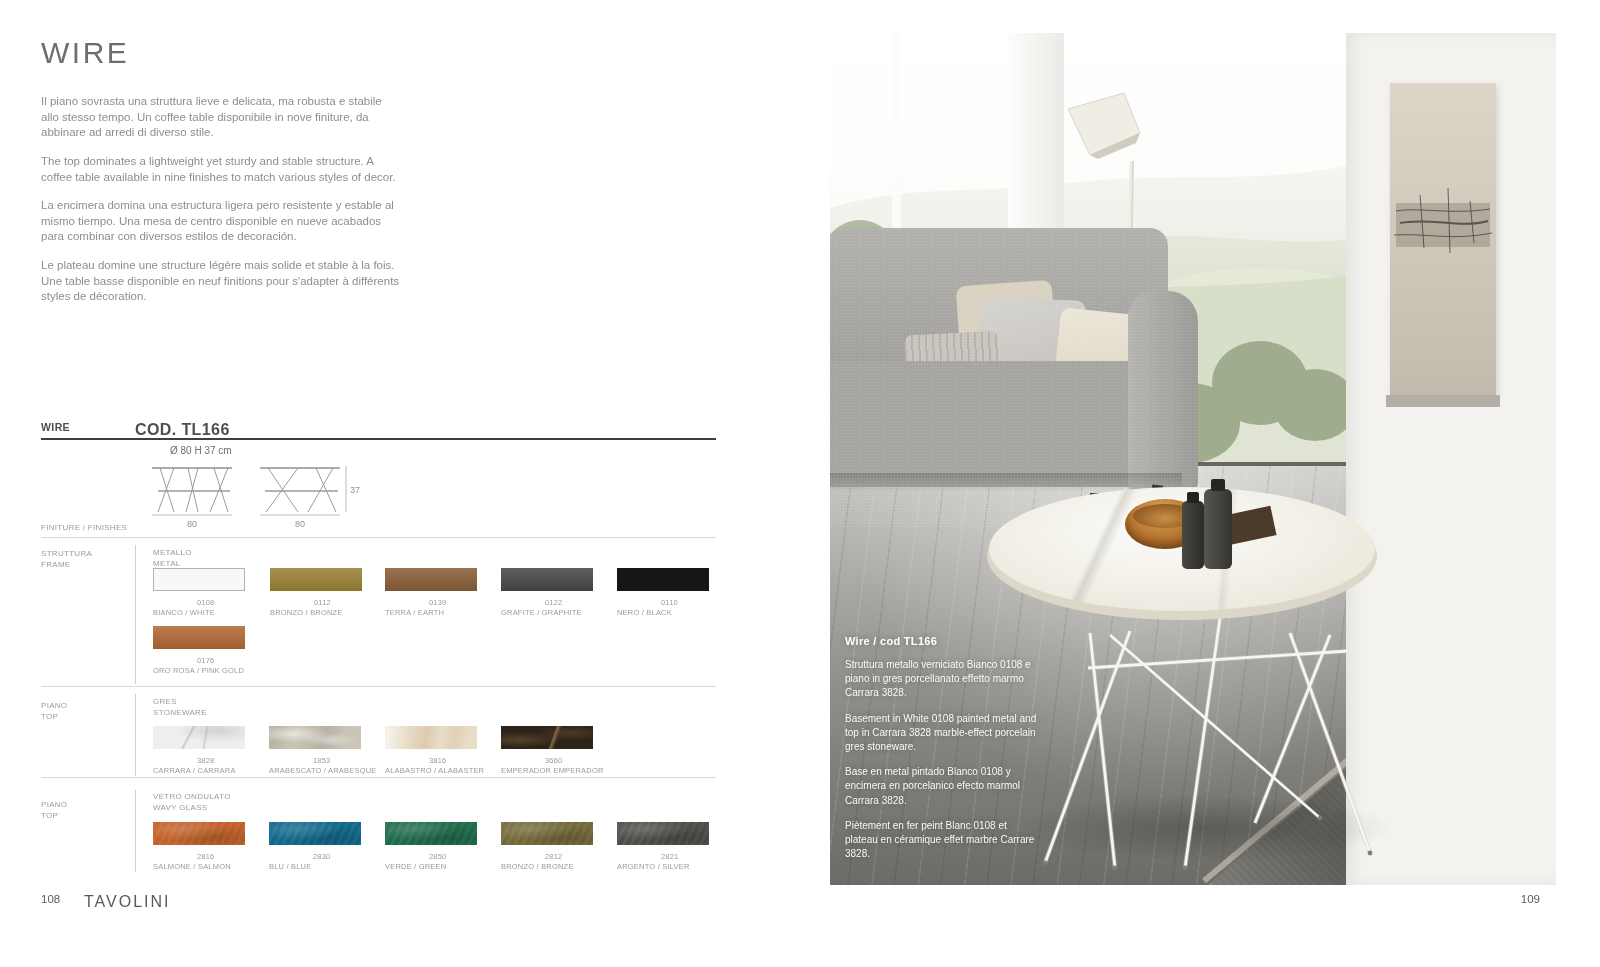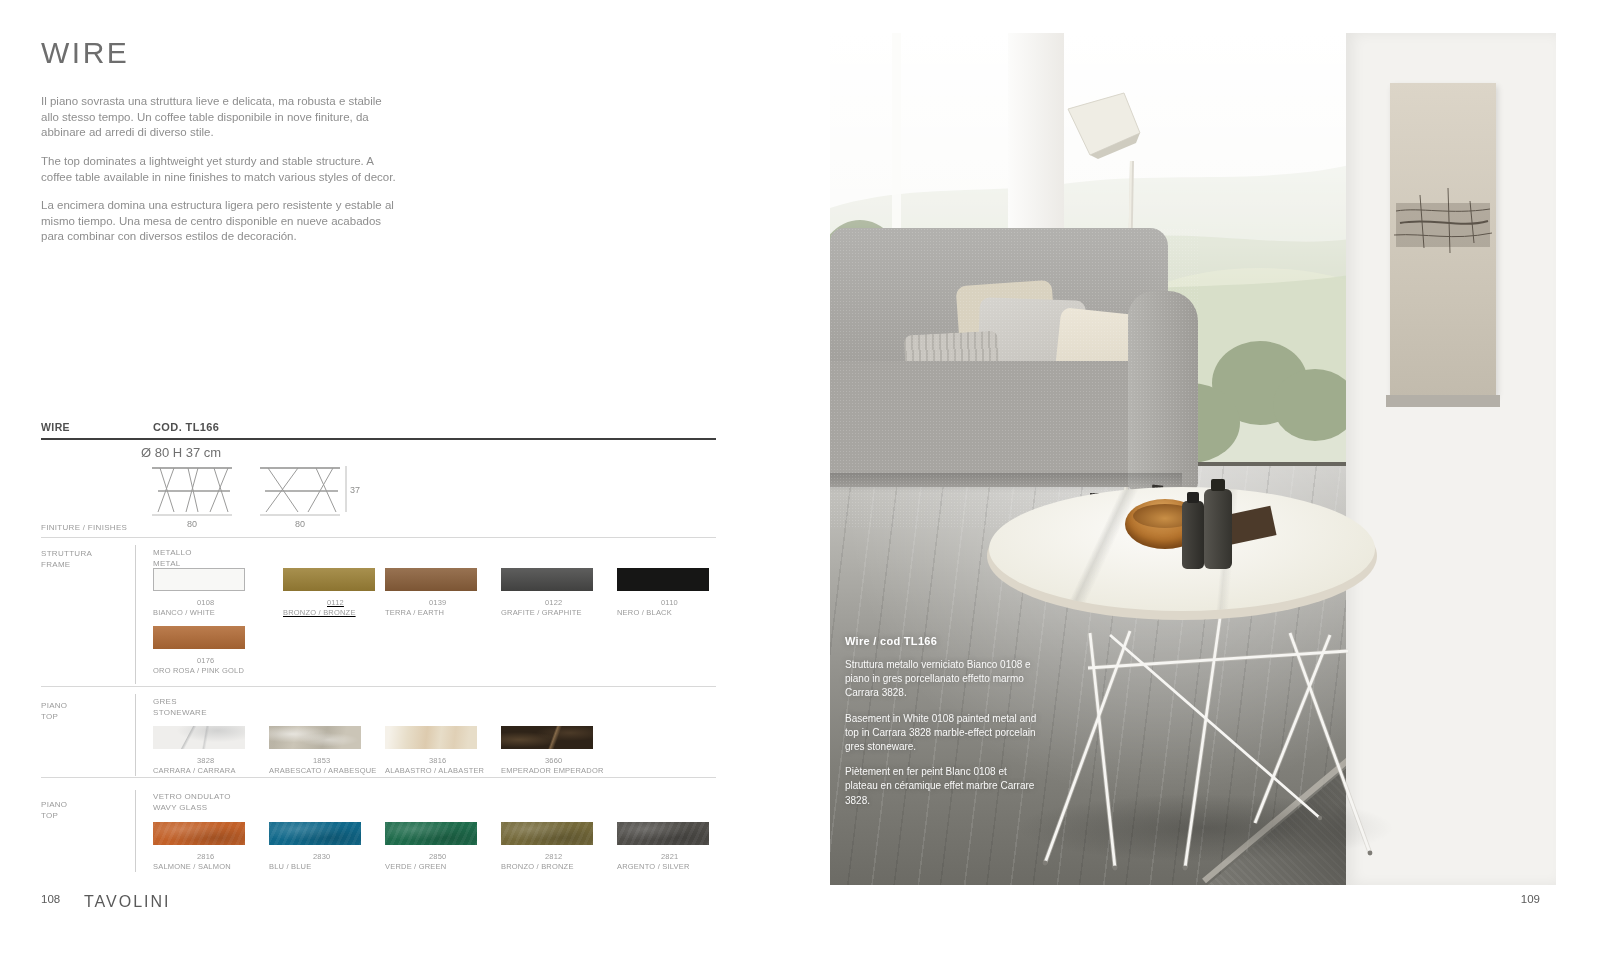--- a/index.html
+++ b/index.html
@@ -3,24 +3,24 @@
 <meta charset="utf-8">
 <style>
   html,body{margin:0;padding:0;background:#ffffff;font-family:"Liberation Sans",sans-serif;}
   #canvas{position:relative;width:1600px;height:967px;background:#ffffff;overflow:hidden;}
   .abs{position:absolute;}
   
   .title{left:41px;top:36px;font-size:30px;font-weight:300;letter-spacing:2.5px;color:#6e6e6e;}
   .intro{left:41px;top:94px;width:360px;color:#8e8e8e;font-size:11.5px;line-height:1.36;}
   .intro p{margin:0 0 13px 0;}
   .spec-name{left:41px;top:421px;font-size:10.5px;font-weight:bold;color:#4f4f4f;letter-spacing:.4px;}
-  .spec-code{left:153px;top:421px;font-size:11px;font-weight:bold;color:#4f4f4f;letter-spacing:.4px;}
+  .spec-code{left:135px;top:421px;font-size:16px;font-weight:bold;color:#4f4f4f;letter-spacing:.4px;}
   .rule-dark{left:41px;top:438px;width:675px;height:2px;background:#3f3f3f;}
   .rule{left:41px;width:675px;height:1px;background:#d8d8d8;}
-  .dims{left:141px;top:445px;font-size:13px;color:#6f6f6f;}
+  .dims{left:170px;top:445px;font-size:10px;color:#6f6f6f;}
   .tinylbl{font-size:8px;color:#9b9b9b;letter-spacing:.3px;line-height:1.4;text-transform:uppercase;}
   .finhdr{left:41px;top:522px;}
   .vline{left:135px;width:1px;background:#cfcfcf;}
   .seclbl{left:41px;}
   .matlbl{left:153px;}
   .col{position:absolute;width:112px;}
   .sw{width:92px;height:23px;}
   .sw-bordered{border:1px solid #b3b3b3;box-sizing:border-box;}
   .swcode{margin-top:7px;font-size:7.5px;color:#9b9b9b;letter-spacing:.2px;padding-left:44px;}
   .swname{margin-top:1px;font-size:7.5px;color:#9b9b9b;letter-spacing:.2px;}
@@ -74,20 +74,21 @@
 <body>
 
 <div id="canvas">
 
   <div class="abs title">WIRE</div>
 
   <div class="abs intro">
     <p>Il piano sovrasta una struttura lieve e delicata, ma robusta e stabile allo stesso tempo. Un coffee table disponibile in nove finiture, da abbinare ad arredi di diverso stile.</p>
     <p>The top dominates a lightweight yet sturdy and stable structure. A coffee table available in nine finishes to match various styles of decor.</p>
     <p>La encimera domina una estructura ligera pero resistente y estable al mismo tiempo. Una mesa de centro disponible en nueve acabados para combinar con diversos estilos de decoración.</p>
+    <p>Le plateau domine une structure légère mais solide et stable à la fois. Une table basse disponible en neuf finitions pour s'adapter à différents styles de décoration.</p>
   </div>
 
   <div class="abs spec-name">WIRE</div>
   <div class="abs spec-code">COD. TL166</div>
   <div class="abs rule-dark"></div>
   <div class="abs dims">Ø 80 H 37 cm</div>
 
   <svg class="abs" style="left:148px;top:462px;" width="216" height="70" viewBox="0 0 216 70">
     <g stroke="#8f8f8e" stroke-width="1.4">
       <line x1="4" y1="6" x2="84" y2="6"></line>
@@ -132,21 +133,21 @@
   <div class="abs tinylbl matlbl" style="top:547px;">
     <div>METALLO</div>
     <div>Metal</div>
   </div>
 
   <div class="col" style="left:153px;top:568px;">
     <div class="sw sw-bordered" style="background-color: rgb(248, 248, 246);"></div>
     <div class="swcode">0108</div>
     <div class="swname">BIANCO / WHITE</div>
   </div>
-  <div class="col" style="left:283px;top:568px;text-decoration:underline;">
+  <div class="col" style="left:270px;top:568px;">
     <div class="sw tx-metal" style="background-color: rgb(156, 129, 54);"></div>
     <div class="swcode">0112</div>
     <div class="swname">BRONZO / BRONZE</div>
   </div>
   <div class="col" style="left:385px;top:568px;">
     <div class="sw tx-metal" style="background-color: rgb(138, 95, 58);"></div>
     <div class="swcode">0139</div>
     <div class="swname">TERRA / EARTH</div>
   </div>
   <div class="col" style="left:501px;top:568px;">
@@ -359,17 +360,18 @@
     <div class="abs bottle2"></div>
     <div class="abs cap2"></div>
 
     <div class="abs caption">
       <div class="cap-title">
         <span>Wire</span>
         <span>/ cod TL166</span>
       </div>
       <p>Struttura metallo verniciato Bianco 0108 e piano in gres porcellanato effetto marmo Carrara 3828.</p>
       <p>Basement in White 0108 painted metal and top in Carrara 3828 marble-effect porcelain gres stoneware.</p>
+      <p>Base en metal pintado Blanco 0108 y encimera en porcelanico efecto marmol Carrara 3828.</p>
       <p>Piètement en fer peint Blanc 0108 et plateau en céramique effet marbre Carrare 3828.</p>
     </div>
 
   </div>
 </div>
 
 </body></html>

